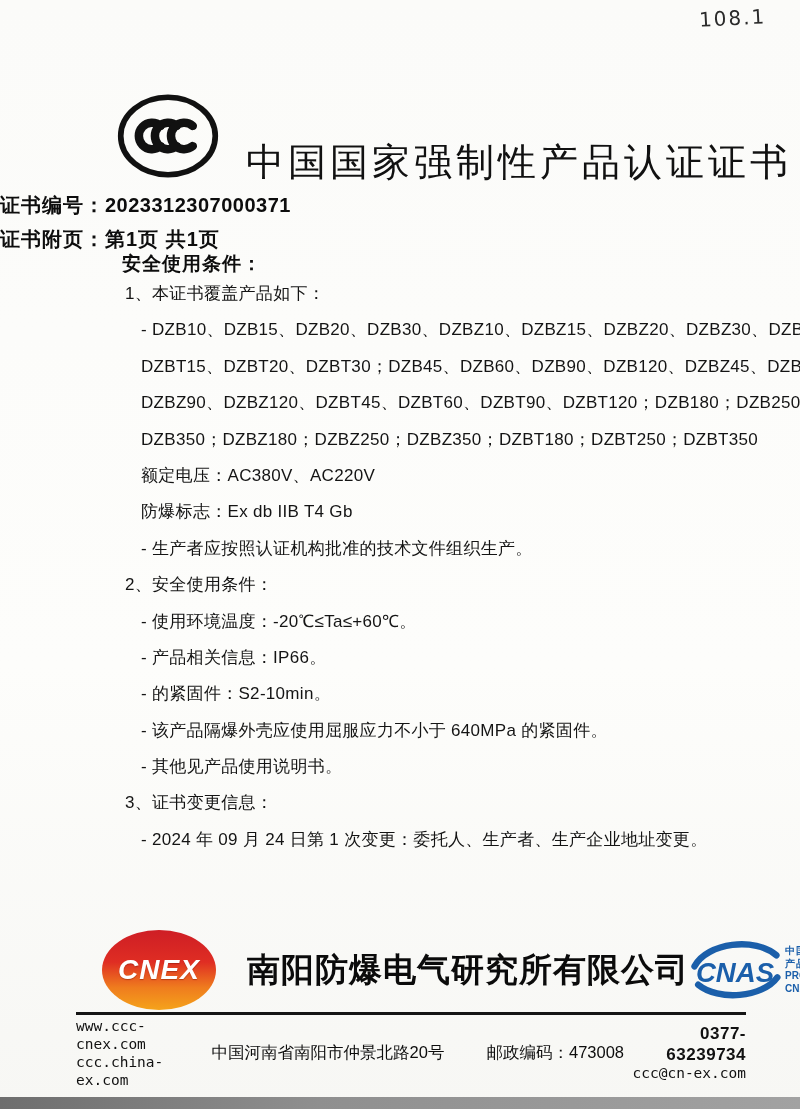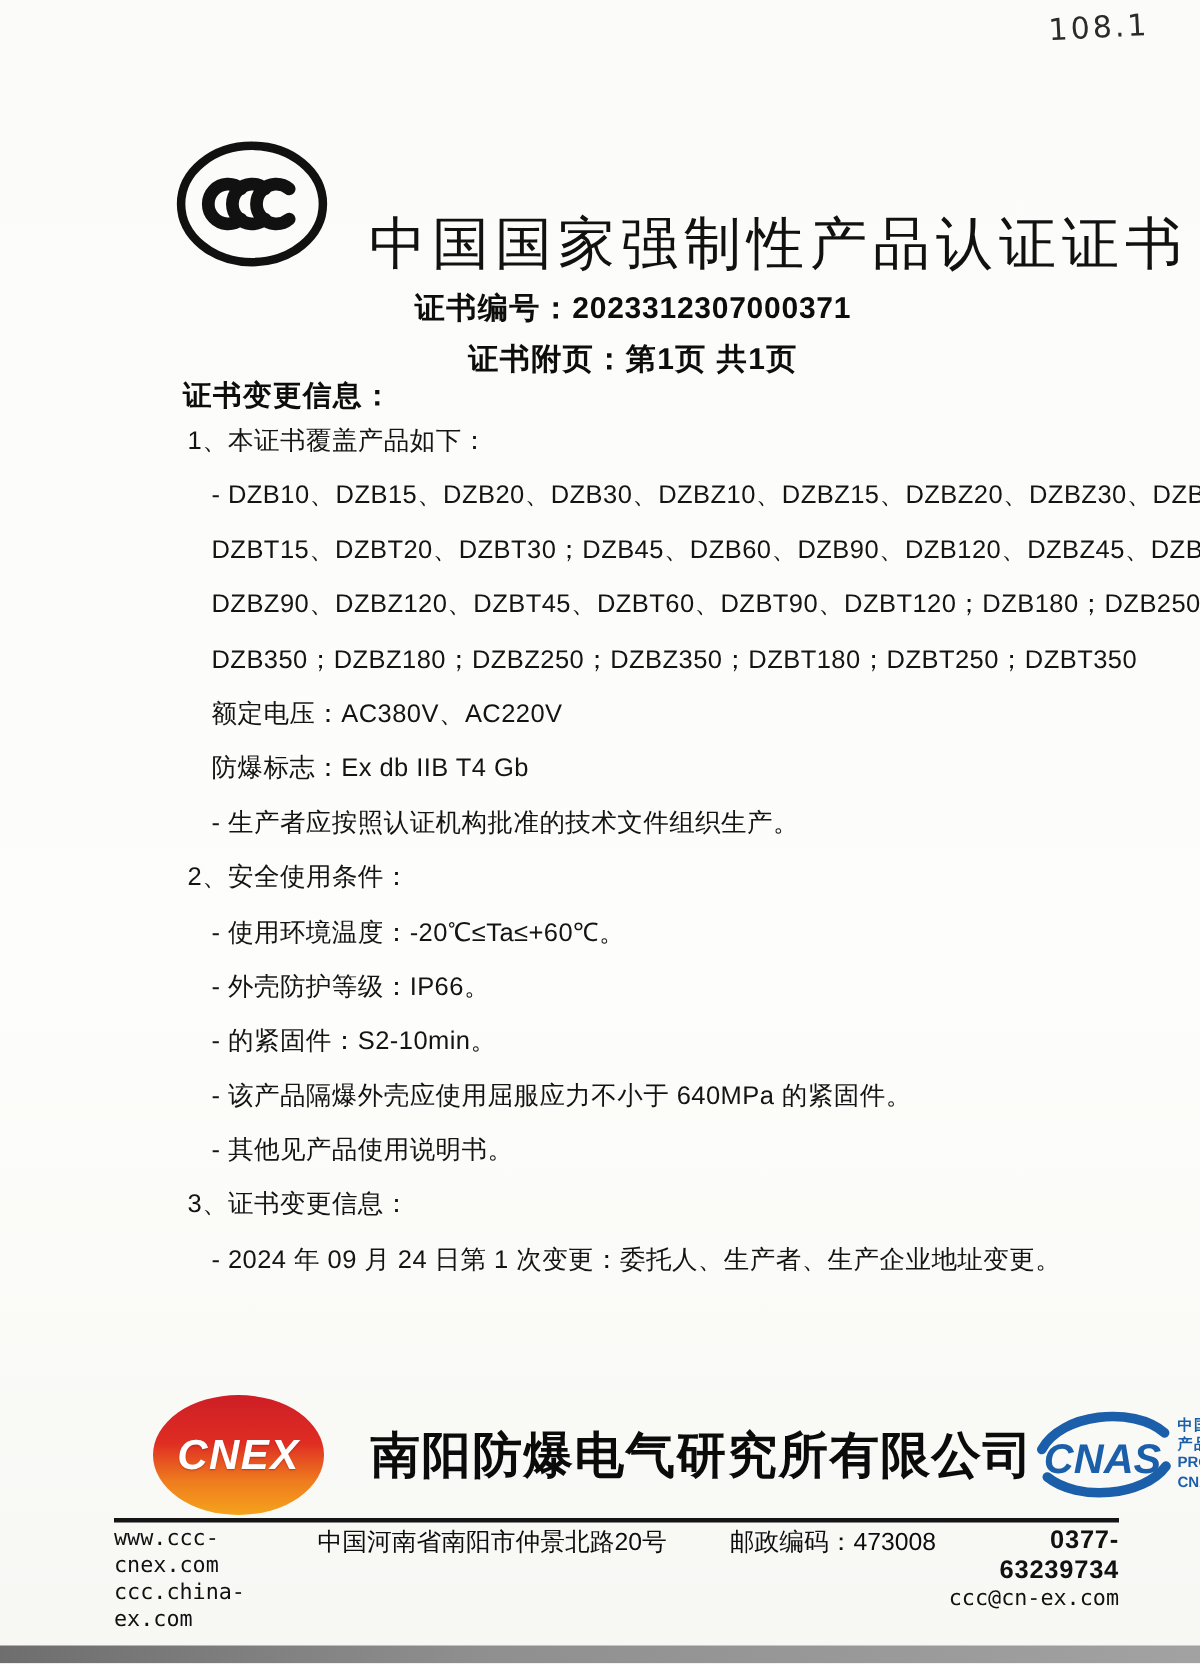--- a/index.html
+++ b/index.html
@@ -39,26 +39,24 @@
     margin-left: 26px;
     font-size: 38px;
     font-weight: 500;
     letter-spacing: 4px;
     white-space: nowrap;
     color: #111;
   }
   .cert-line {
     position: absolute;
     left: 0; right: 0;
-    text-align: center;
     font-weight: 700;
     font-size: 20px;
     color: #0d0d0d;
     letter-spacing: 1px;
-    margin-left: 44px;
   }
   .cert-no-line { top: 192px; }
   .cert-page-line { top: 226px; }
   .cert-no-value { font-family: "Liberation Sans", sans-serif; letter-spacing: 0.5px; }
   
   .section-title {
     position: absolute;
     top: 251px;
     left: 122px;
     font-size: 19px;
@@ -151,20 +149,21 @@
     width: 670px;
     height: 3px;
     background: #151515;
   }
   .contact-row {
     position: absolute;
     top: 1017px;
     left: 76px;
     width: 670px;
     display: flex;
+    align-items: center;
     justify-content: space-between;
   }
   .contact-left {
     font-family: "DejaVu Sans Mono", monospace;
     font-size: 14.5px;
     line-height: 1.25;
     color: #111;
   }
   .contact-center {
     font-size: 16.5px;
@@ -207,34 +206,34 @@
       </svg>
     </span>
     <span class="doc-title">中国国家强制性产品认证证书</span>
   </div>
 
   <div class="cert-line cert-no-line">
     <span>证书编号：</span><span class="cert-no-value">2023312307000371</span>
   </div>
   <div class="cert-line cert-page-line">证书附页：第1页 共1页</div>
 
-  <div class="section-title">证书变更信息：</div>
+  <div class="section-title">安全使用条件：</div>
 
   <div class="body-lines">
     <div class="line l1">1、本证书覆盖产品如下：</div>
     <div class="line l2">- DZB10、DZB15、DZB20、DZB30、DZBZ10、DZBZ15、DZBZ20、DZBZ30、DZBT10、</div>
     <div class="line l2">DZBT15、DZBT20、DZBT30；DZB45、DZB60、DZB90、DZB120、DZBZ45、DZBZ60、</div>
     <div class="line l2">DZBZ90、DZBZ120、DZBT45、DZBT60、DZBT90、DZBT120；DZB180；DZB250；</div>
     <div class="line l2">DZB350；DZBZ180；DZBZ250；DZBZ350；DZBT180；DZBT250；DZBT350</div>
     <div class="line l2">额定电压：AC380V、AC220V</div>
     <div class="line l2">防爆标志：Ex db IIB T4 Gb</div>
     <div class="line l2">- 生产者应按照认证机构批准的技术文件组织生产。</div>
     <div class="line l1">2、安全使用条件：</div>
     <div class="line l2">- 使用环境温度：-20℃≤Ta≤+60℃。</div>
-    <div class="line l2">- 外壳防护等级：IP66。</div>
+    <div class="line l2">- 产品相关信息：IP66。</div>
     <div class="line l2">- 的紧固件：S2-10min。</div>
     <div class="line l2">- 该产品隔爆外壳应使用屈服应力不小于 640MPa 的紧固件。</div>
     <div class="line l2">- 其他见产品使用说明书。</div>
     <div class="line l1">3、证书变更信息：</div>
     <div class="line l2">- 2024 年 09 月 24 日第 1 次变更：委托人、生产者、生产企业地址变更。</div>
   </div>
 
 
   <div class="footer-row">
     <div class="cnex-logo">

